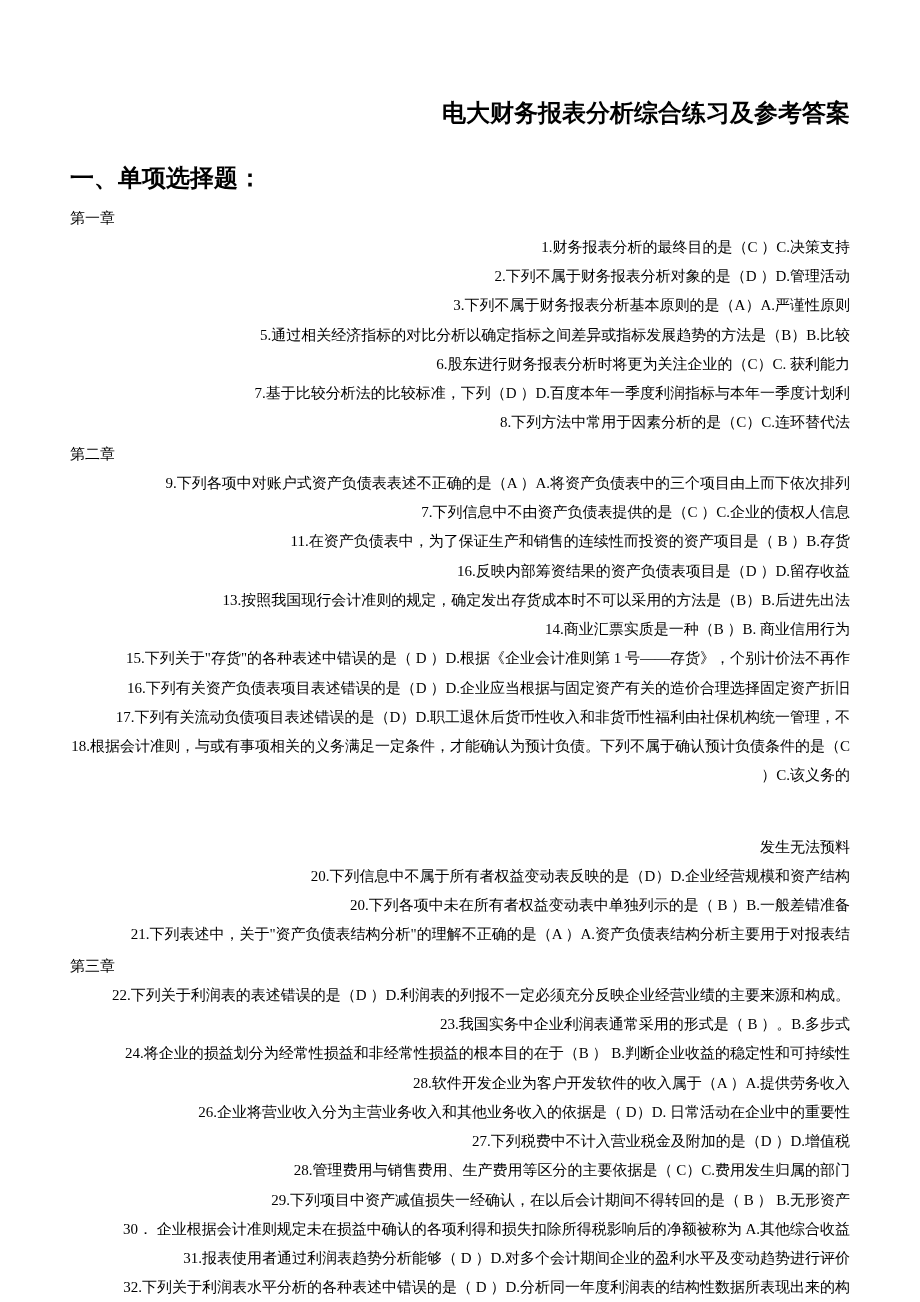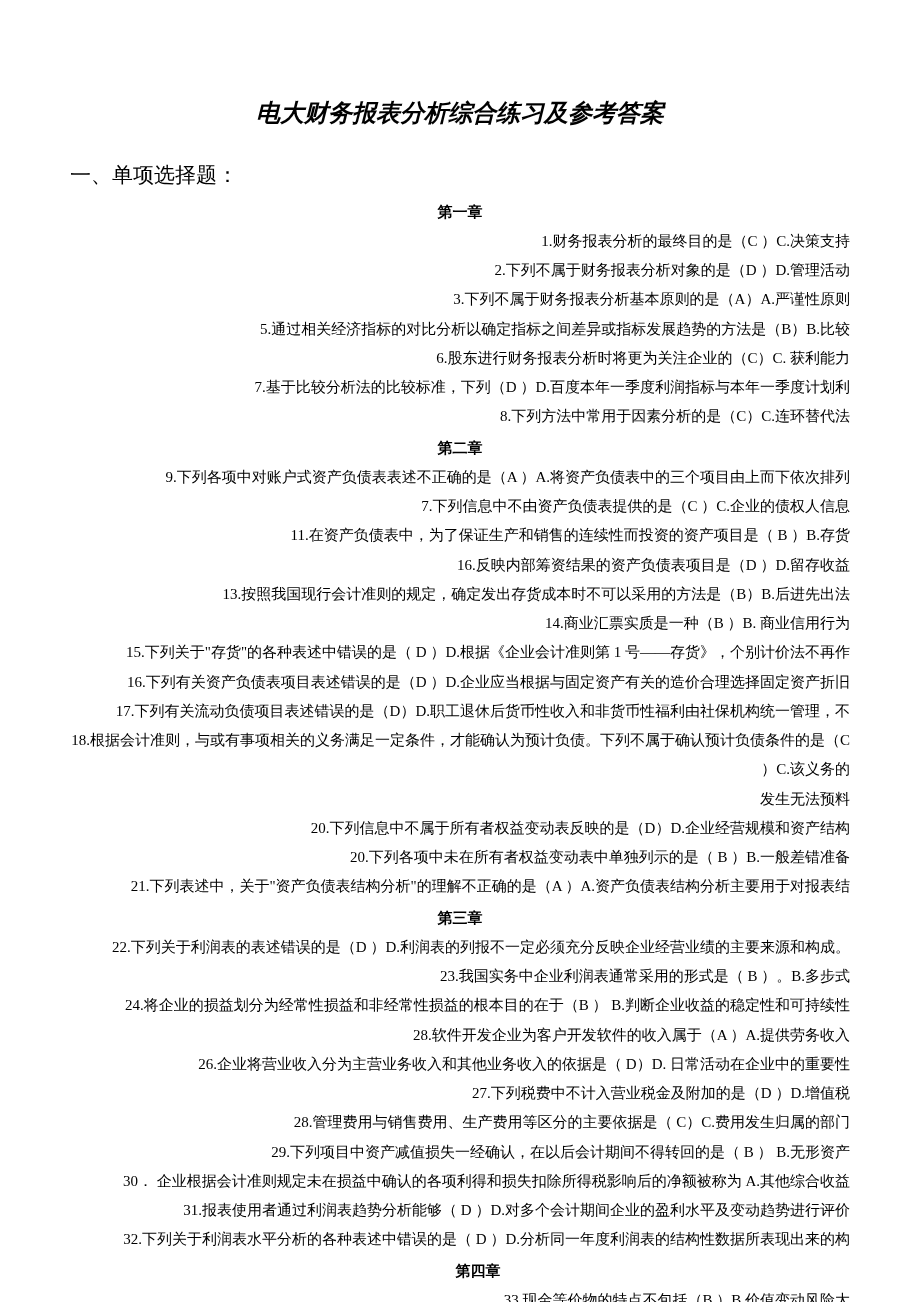--- a/index.html
+++ b/index.html
@@ -7,42 +7,41 @@
     background: #fff;
     color: #000;
     margin: 0;
     padding: 90px 70px 60px 70px;
     width: 920px;
     box-sizing: border-box;
     font-size: 15px;
     line-height: 1.95;
   }
   .title {
-    text-align: center;
+    text-align: right;
     font-size: 24px;
     font-weight: bold;
     margin-bottom: 18px;
-    font-style: italic;
   }
   .section-heading {
-    font-size: 21px;
-    font-weight: normal;
+    font-size: 24px;
+    font-weight: bold;
     margin: 4px 0 2px 0;
   }
   .chapter {
-    font-weight: bold;
+    font-weight: normal;
     margin-top: 2px;
-    text-align: center;
   }
   .q {
     margin: 0;
     text-align: right;
   }
   .indent {
     padding-left: 22px;
+    margin-top: 42px;
   }
   .indent2 {
     padding-left: 36px;
   }
 </style>
 </head>
 <body>
 
 <div class="title">电大财务报表分析综合练习及参考答案</div>
 

